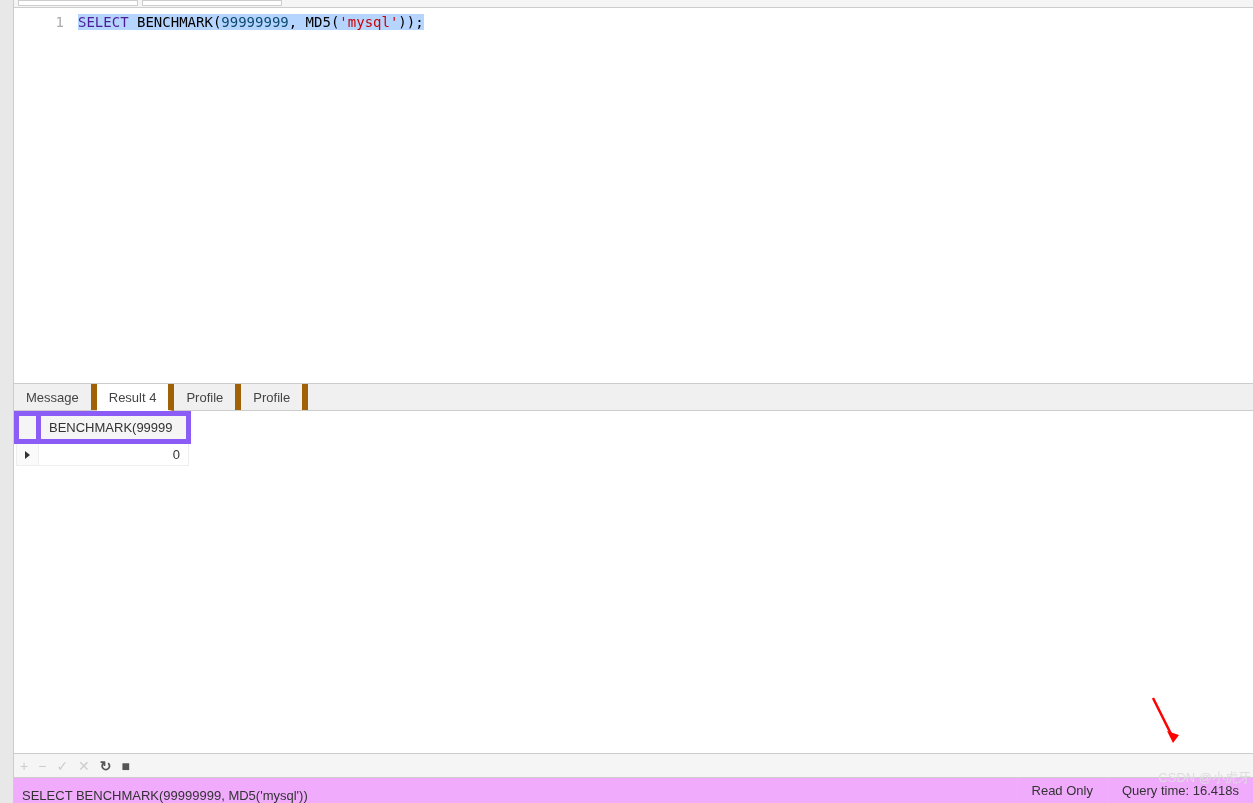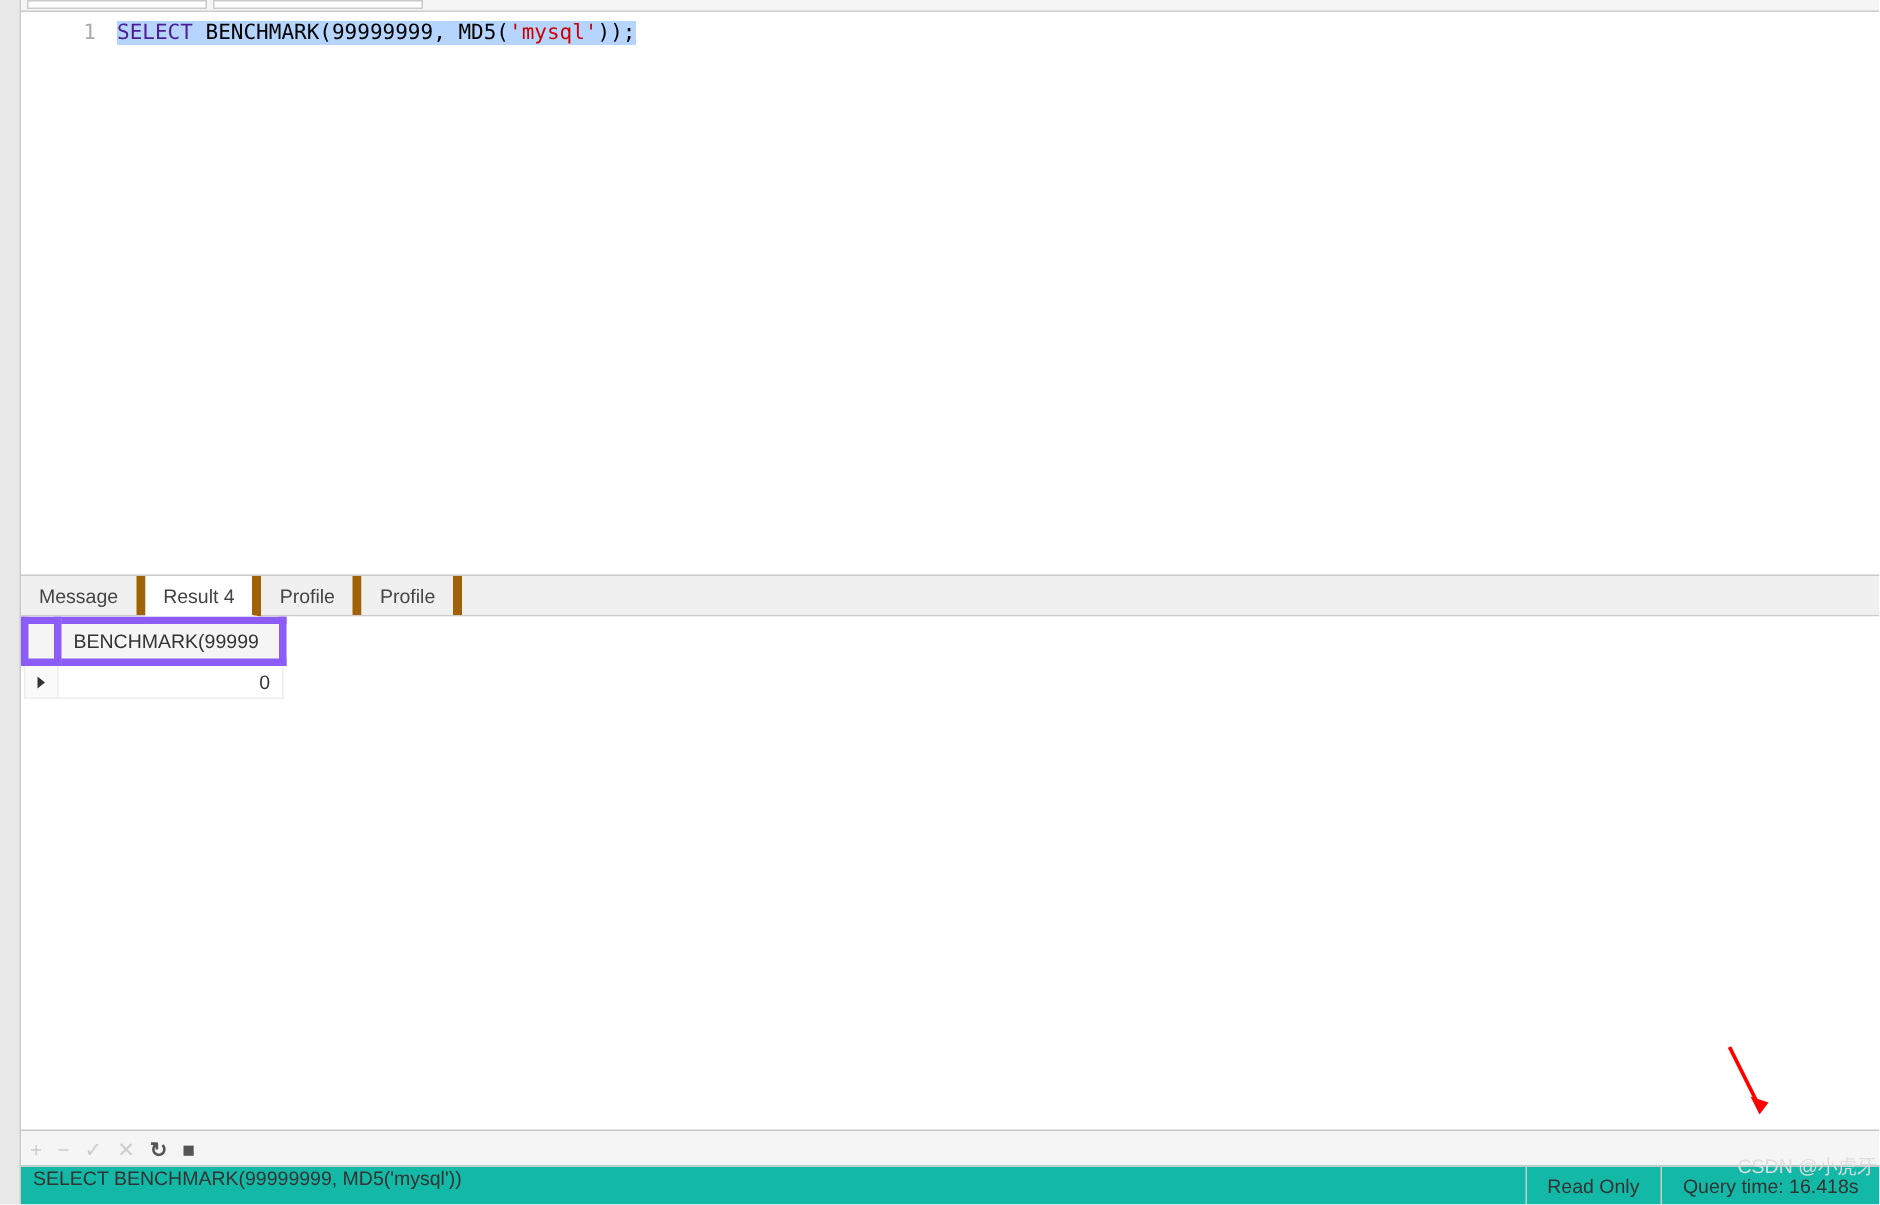--- a/index.html
+++ b/index.html
@@ -14,40 +14,40 @@
     .toolbar-dropdown.d1 { width: 120px; }
     .toolbar-dropdown.d2 { width: 140px; }
     
     .editor-area { flex: 0 0 375px; display: flex; background: #fff; overflow: hidden; }
     .line-numbers { width: 60px; text-align: right; padding: 6px 10px 0 0; color: #aaa; font-family: Consolas, monospace; font-size: 14px; user-select: none; }
     .code-content { flex: 1; padding: 6px 0 0 4px; font-family: Consolas, monospace; font-size: 14px; }
     .code-line { white-space: pre; }
     .hl-selection { background: #b5d5ff; }
     .tok-keyword { color: #4c1d95; }
     .tok-func { color: #000; }
-    .tok-number { color: #000000; }
+    .tok-number { color: #0c4a6e; }
     .tok-string { color: #cc0000; }
     .tok-punct { color: #000; }
     
     .tabs-bar { display: flex; border-top: 1px solid #ccc; border-bottom: 1px solid #ccc; background: #f0f0f0; height: 28px; align-items: stretch; }
     .tab { padding: 5px 12px; border-right: 6px solid #a16207; cursor: pointer; font-size: 13px; color: #444; background: #f0f0f0; display: flex; align-items: center; }
     .tab.active { background: #fff; border-bottom: 1px solid #fff; margin-bottom: -1px; }
     
     .results-area { flex: 1; background: #fff; overflow: auto; }
     .result-grid { border-collapse: collapse; }
     .result-grid th { background: #f5f5f5; border: 5px solid #8b5cf6; padding: 4px 8px; font-weight: normal; text-align: left; font-size: 13px; }
     .result-grid td { border: 1px solid #eee; padding: 3px 8px; font-size: 13px; text-align: right; }
     .row-marker { width: 14px; background: #fafafa; border: 1px solid #ddd; padding: 2px; text-align: center; vertical-align: middle; }
     .row-marker-arrow { width: 0; height: 0; border-left: 5px solid #333; border-top: 4px solid transparent; border-bottom: 4px solid transparent; display: inline-block; }
     
     .bottom-toolbar { height: 24px; border-top: 1px solid #ccc; background: #f5f5f5; display: flex; align-items: center; padding: 0 6px; gap: 10px; }
     .tb-btn { color: #888; font-size: 14px; cursor: pointer; line-height: 1; }
     .tb-btn.disabled { color: #ccc; }
     
-    .status-bar { height: 26px; border-top: 1px solid #ccc; display: flex; align-items: flex-start; background: #14b8a6; font-size: 13px; }
+    .status-bar { height: 26px; border-top: 1px solid #ccc; display: flex; align-items: flex-end; background: #f0abfc; font-size: 13px; }
     .status-query { flex: 1; padding: 0 8px; color: #333; }
     .status-cell { border-left: 1px solid #ccc; padding: 0 14px; height: 100%; display: flex; align-items: center; color: #333; }
     
     .watermark { position: absolute; right: 2px; bottom: 16px; color: #ddd; font-size: 13px; pointer-events: none; }
     .red-arrow { position: absolute; right: 70px; bottom: 50px; pointer-events: none; }
   </style>
 </head>
 <body>
 
 <div class="main-container">

